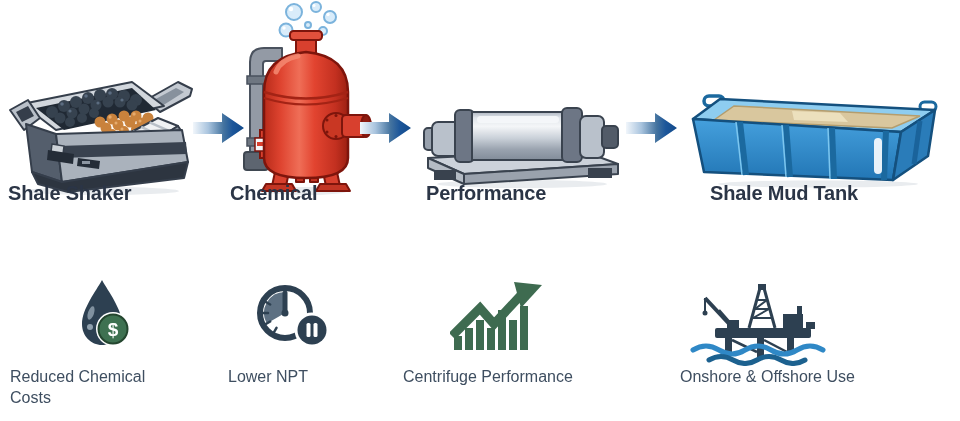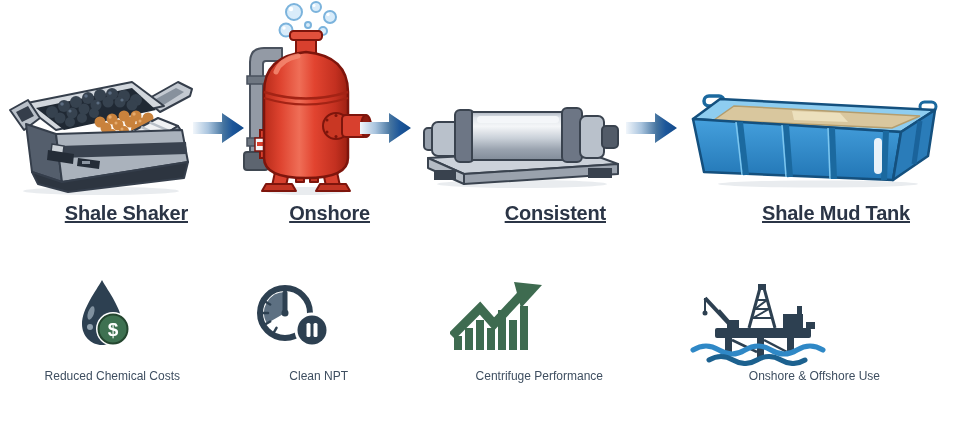--- a/index.html
+++ b/index.html
@@ -2,25 +2,25 @@
 <html><head>
 <meta charset="utf-8">
 <style>
   html,body{margin:0;padding:0;background:#ffffff;}
   .canvas{
     position:relative;width:960px;height:421px;background:#ffffff;overflow:hidden;
     font-family:"Liberation Sans",sans-serif;
   }
   .abs{position:absolute;}
   .step-label{
-    position:absolute;top:201px;font-weight:bold;font-size:20px;color:#2b3546;
-    text-align:right;letter-spacing:-0.2px;line-height:24px;text-decoration:underline;
+    position:absolute;top:181px;font-weight:bold;font-size:20px;color:#2b3546;
+    text-align:left;letter-spacing:-0.2px;line-height:24px;
   }
   .benefit-label{
-    position:absolute;top:366px;font-size:12px;color:#3e4e60;text-align:right;line-height:21px;
+    position:absolute;top:366px;font-size:16px;color:#3e4e60;text-align:left;line-height:21px;
   }
   svg{display:block;}
 </style>
 </head>
 <body>
 
 <div class="canvas">
 
   <svg width="0" height="0" style="position:absolute" aria-hidden="true">
     <defs>
@@ -256,22 +256,22 @@
       </g>
       <g stroke="#7cc6ef" stroke-width="1.5">
         <line x1="48" y1="28" x2="54" y2="81"></line>
         <line x1="94" y1="31" x2="98" y2="83"></line>
         <line x1="140" y1="34" x2="142" y2="85"></line>
       </g>
       <rect x="186" y="44" width="8" height="36" rx="4" fill="#f2f8fc" opacity="0.95"></rect>
     </svg>
 
     <div class="step-label" style="left:8px;width:180px">Shale Shaker</div>
-    <div class="step-label" style="left:230px;width:140px">Onshore</div>
-    <div class="step-label" style="left:426px;width:180px">Consistent</div>
+    <div class="step-label" style="left:230px;width:140px">Chemical</div>
+    <div class="step-label" style="left:426px;width:180px">Performance</div>
     <div class="step-label" style="left:710px;width:200px">Shale Mud Tank</div>
   </div>
 
   <div>
 
     <svg class="abs" style="left:70px;top:277px" width="64" height="74" viewBox="0 0 64 74">
       <path d="M32,3 C26,14 12,32 12,47 C12,59 21,68 32,68 C43,68 52,59 52,47 C52,32 38,14 32,3 Z" fill="#2d4051"></path>
       <ellipse cx="21" cy="36" rx="3" ry="7" fill="#8fa0ad" opacity="0.85" transform="rotate(18 21 36)"></ellipse>
       <circle cx="20" cy="50" r="3" fill="#8fa0ad"></circle>
       <circle cx="43" cy="52" r="17" fill="#ffffff"></circle>
@@ -341,18 +341,18 @@
       <rect x="70" y="55" width="7" height="21" fill="#2d4051"></rect>
       <rect x="100" y="55" width="7" height="17" fill="#2d4051"></rect>
       <line x1="45" y1="58" x2="70" y2="70" stroke="#2d4051" stroke-width="2.5"></line>
       <line x1="77" y1="58" x2="100" y2="70" stroke="#2d4051" stroke-width="2.5"></line>
 
       <path d="M6,68 Q19,60 32,68 T58,68 T84,68 T110,68 T136,68" fill="none" stroke="#2f88c6" stroke-width="5" stroke-linecap="round"></path>
       <path d="M22,78 Q34,71 46,78 T70,78 T94,78 T118,78" fill="none" stroke="#1c618f" stroke-width="5" stroke-linecap="round"></path>
     </svg>
 
     <div class="benefit-label" style="left:10px;width:170px">Reduced Chemical Costs</div>
-    <div class="benefit-label" style="left:228px;width:120px">Clean NPT</div>
+    <div class="benefit-label" style="left:228px;width:120px">Lower NPT</div>
     <div class="benefit-label" style="left:403px;width:200px">Centrifuge Performance</div>
     <div class="benefit-label" style="left:680px;width:200px">Onshore &amp; Offshore Use</div>
   </div>
 
 </div>
 
 </body></html>

